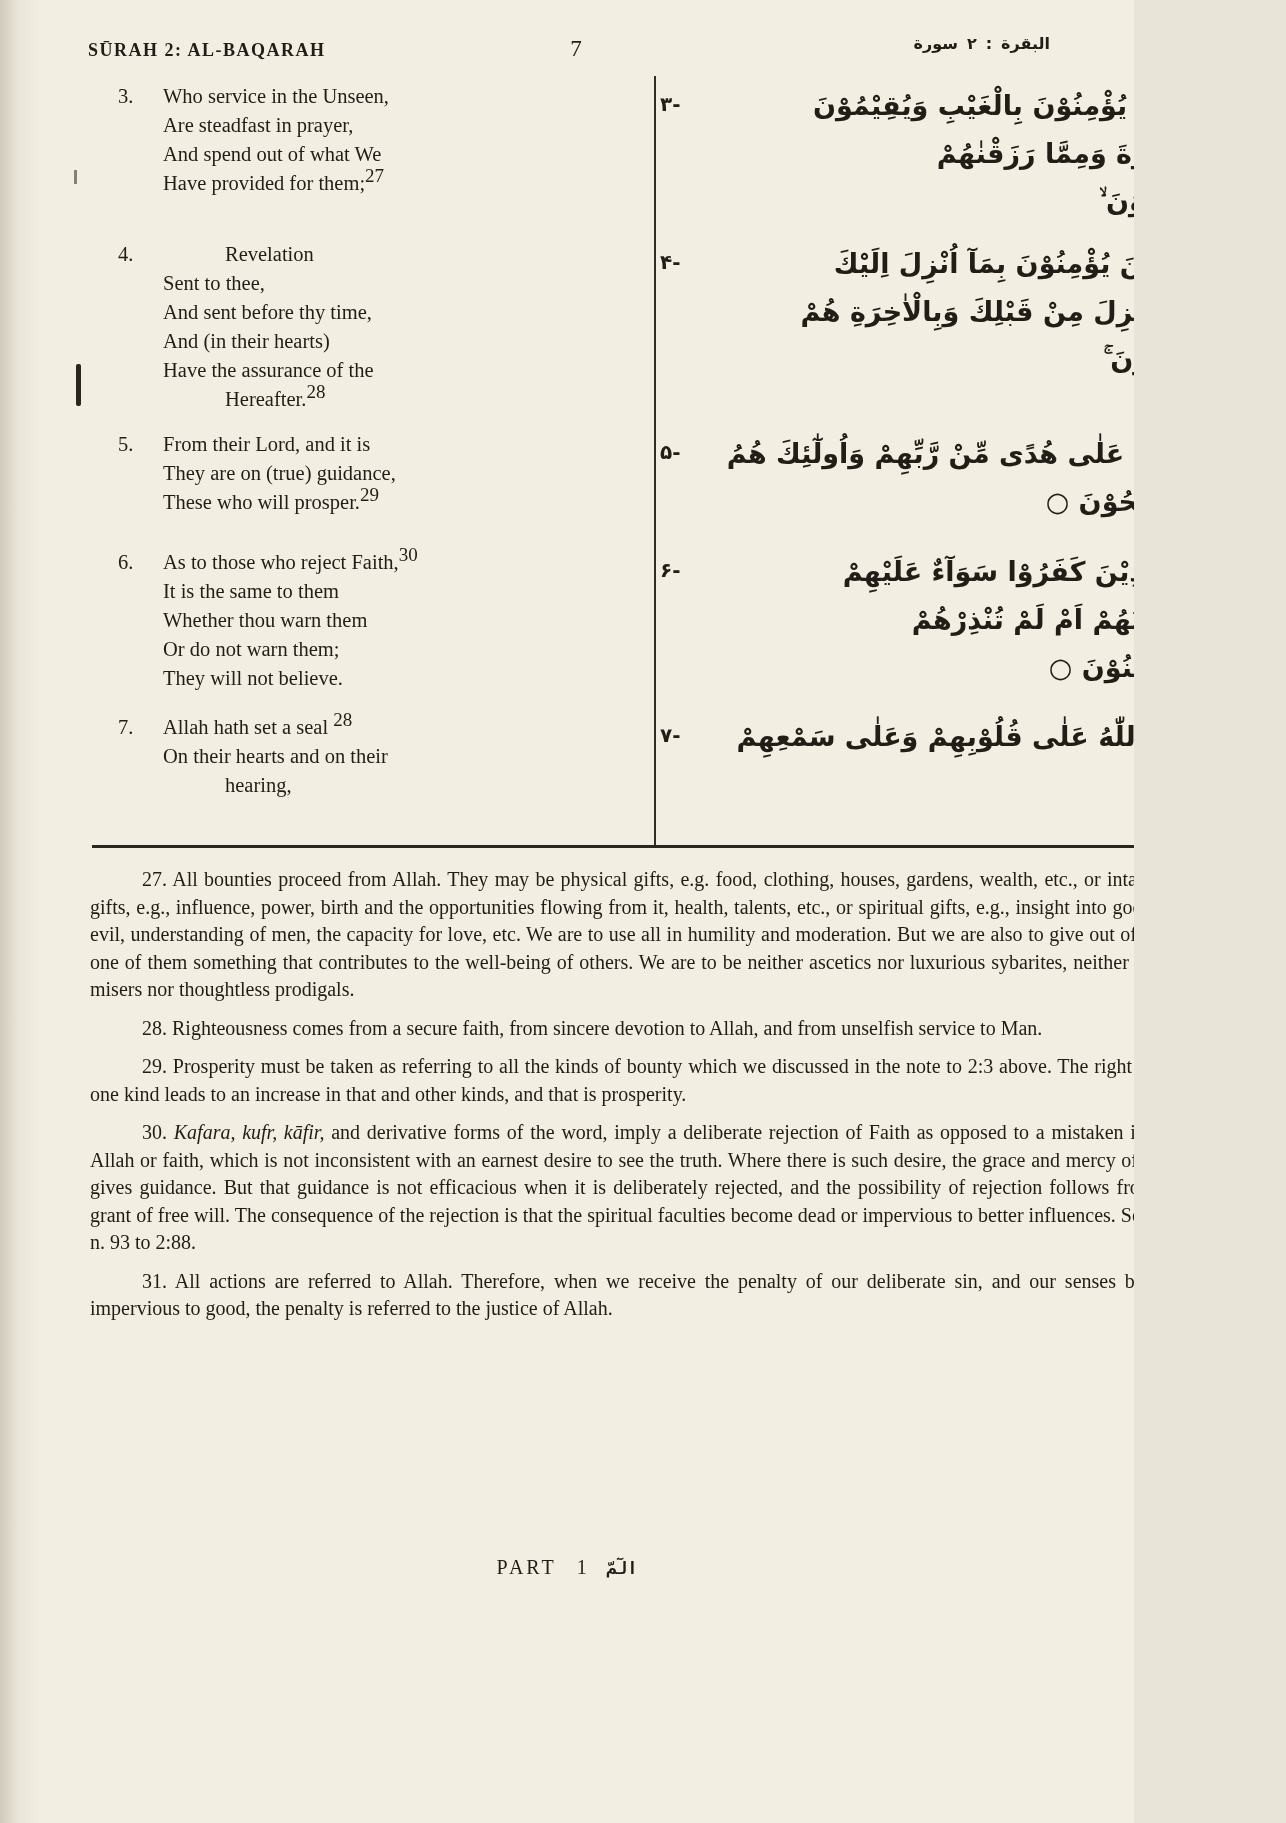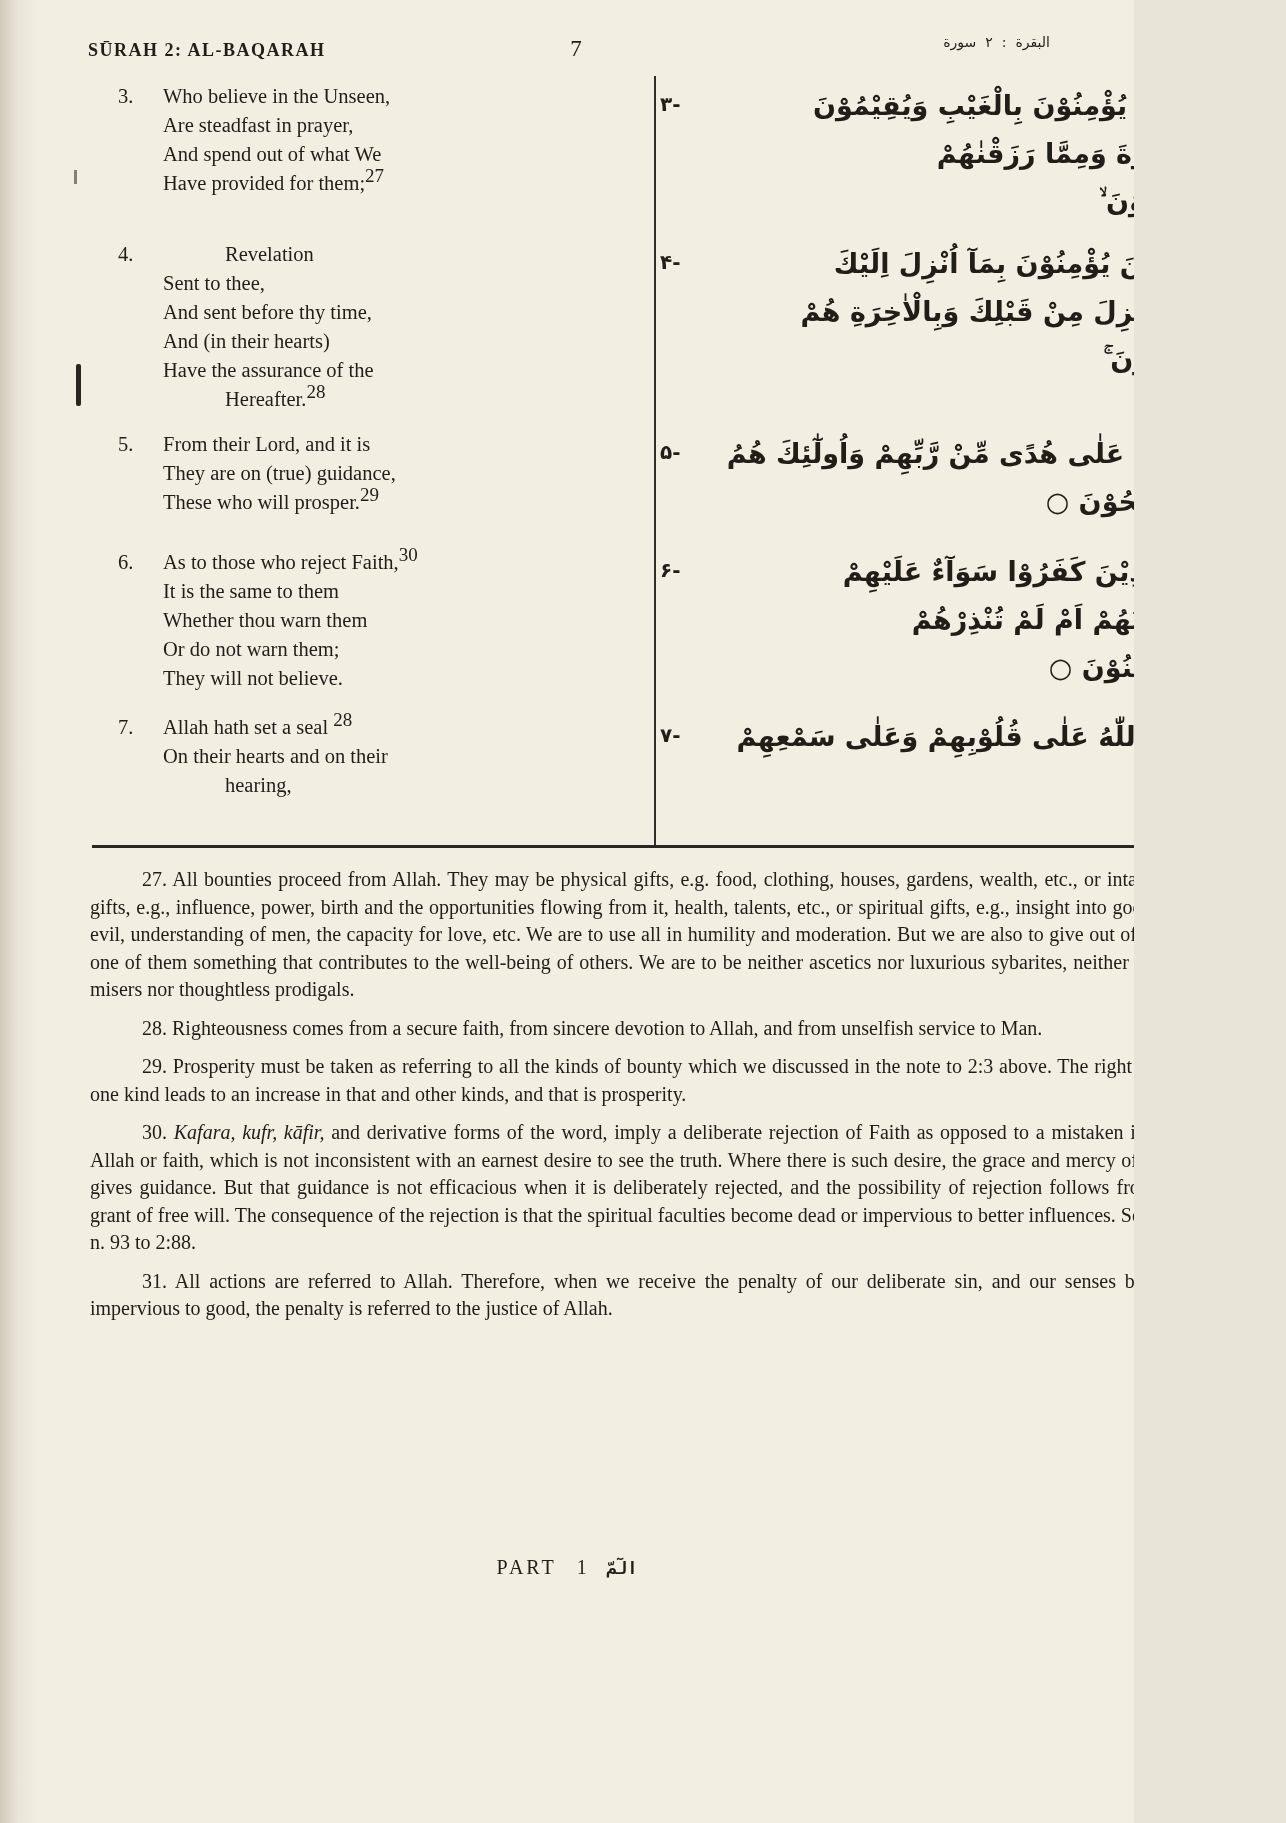--- a/index.html
+++ b/index.html
@@ -6,21 +6,21 @@
   body{width:1286px;height:1823px;background:#e8e4d8;font-family:"Liberation Serif",serif;}
   .page{position:relative;width:1134px;height:1823px;background:#f2eee2;overflow:hidden;color:#211d17;}
   .page::before{content:"";position:absolute;inset:0;background:linear-gradient(90deg,rgba(120,110,90,.28) 0,rgba(120,110,90,.07) 18px,rgba(0,0,0,0) 40px);pointer-events:none;}
   .artifact{position:absolute;left:76px;top:364px;width:5px;height:42px;background:#2a261f;border-radius:2px;}
   .artifact2{position:absolute;left:74px;top:170px;width:3px;height:14px;background:rgba(42,38,31,.55);}
 
   
   .hdr{position:absolute;top:34px;left:88px;right:70px;height:34px;}
   .hdr-left{position:absolute;left:0;top:6px;font-size:18px;font-weight:700;letter-spacing:1.5px;}
   .hdr-page{position:absolute;left:0;right:0;top:2px;text-align:center;font-size:23px;}
-  .hdr-right{position:absolute;right:14px;top:0;display:flex;gap:9px;align-items:center;font-family:"DejaVu Sans",sans-serif;font-weight:400;font-size:14px;direction:ltr;}
+  .hdr-right{position:absolute;right:14px;top:0;display:flex;gap:9px;align-items:center;font-family:"DejaVu Sans",sans-serif;font-weight:700;font-size:16px;direction:ltr;}
 
   
   .columns{position:absolute;top:82px;left:88px;width:1118px;}
   .verse{display:grid;grid-template-columns:566px 552px;}
   .v-en{position:relative;padding-left:30px;font-size:20.5px;line-height:29px;}
   .v-en-inner{position:relative;padding-left:45px;}
   .v-num{position:absolute;left:0;top:0;}
   .en-line sup{font-size:19px;line-height:0;vertical-align:super;}
   .en-line.ind{padding-left:62px;}
   .v-ar{position:relative;padding-left:52px;}
@@ -59,21 +59,21 @@
       <span>البقرة</span>
     </div>
   </div>
 
   <div class="columns">
 
     <div class="verse mb14">
       <div class="v-en">
         <div class="v-en-inner">
           <span class="v-num">3.</span>
-          <div class="en-line"><span>Who believe in the Unseen,</span><sup></sup></div>
+          <div class="en-line"><span>Who service in the Unseen,</span><sup></sup></div>
           <div class="en-line"><span>Are steadfast in prayer,</span><sup></sup></div>
           <div class="en-line"><span>And spend out of what We</span><sup></sup></div>
           <div class="en-line"><span>Have provided for them;</span><sup>27</sup></div>
         </div>
       </div>
       <div class="v-ar">
         <span class="ar-marker" dir="ltr">۳-</span>
         <div class="ar-line" dir="rtl">اَلَّذِيْنَ يُؤْمِنُوْنَ بِالْغَيْبِ وَيُقِيْمُوْنَ</div>
         <div class="ar-line" dir="rtl">الصَّلٰوةَ وَمِمَّا رَزَقْنٰهُمْ</div>
         <div class="ar-line" dir="rtl">يُنْفِقُوْنَ ۙ</div>

